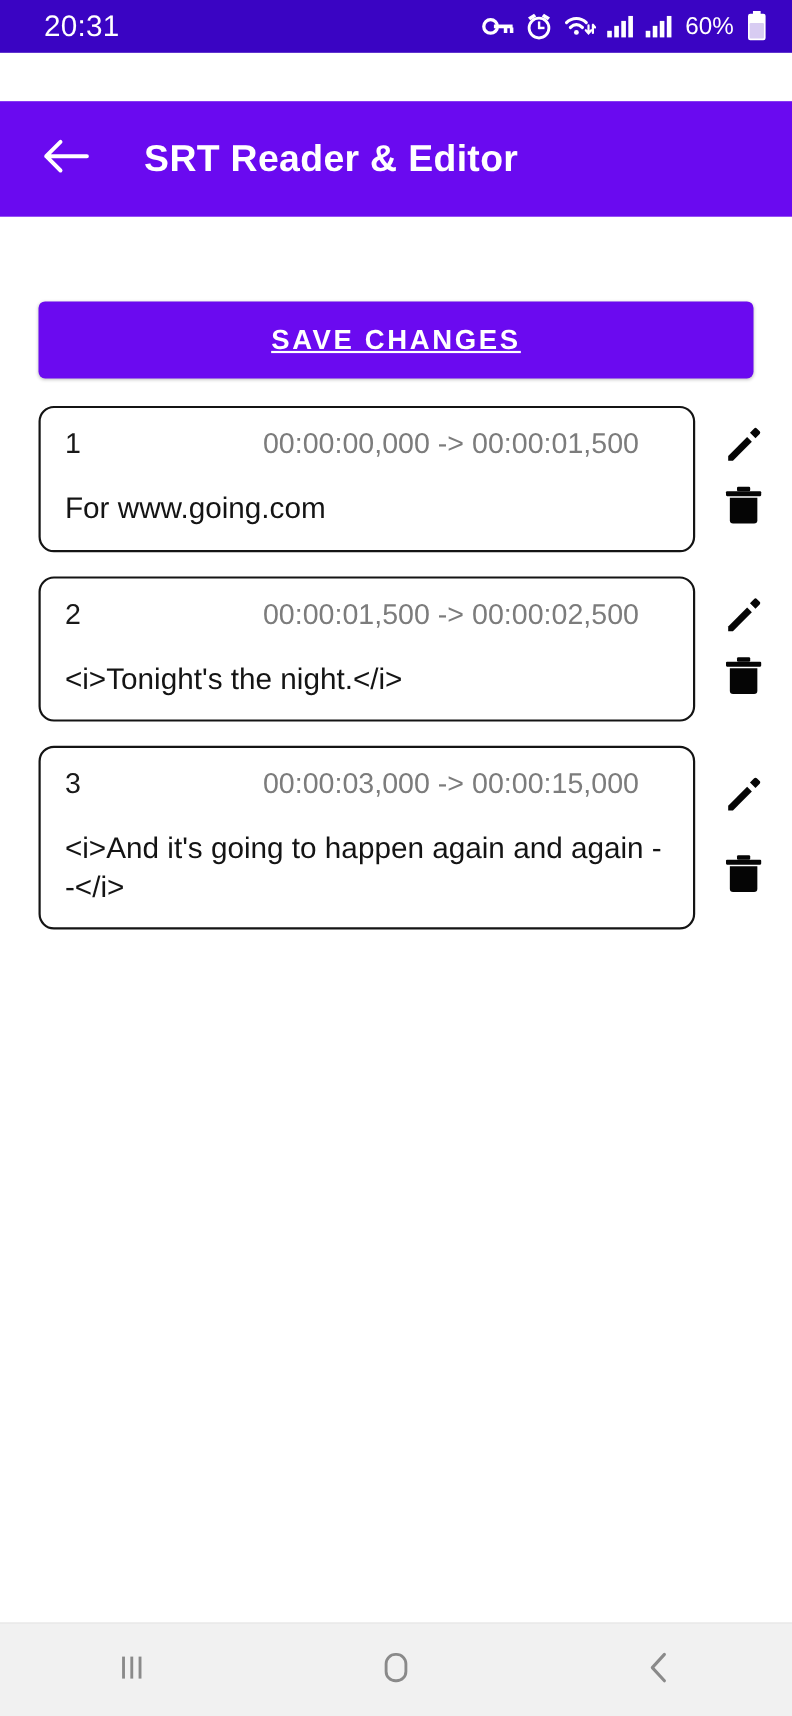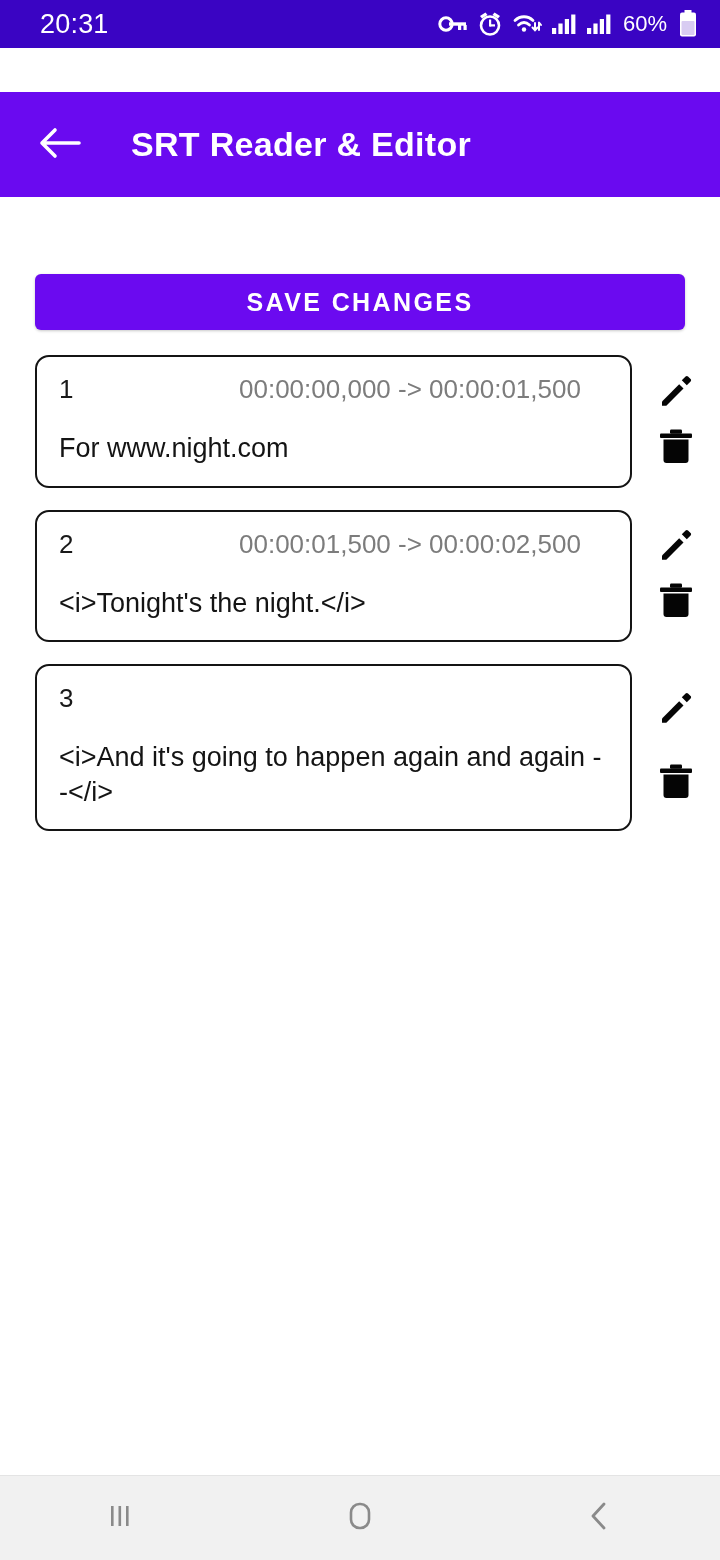--- a/index.html
+++ b/index.html
@@ -72,31 +72,32 @@
   .content {
     flex:1 1 auto;
     position:relative;
     background:#ffffff;
     overflow:hidden;
   }
 
   .save-wrap { padding:33px 35px 0 35px; }
   .save-btn {
     width:100%;
-    height:56px;
+    height:70px;
     background:#6B0AF0;
     border:none;
     border-radius:6px;
     color:#ffffff;
     font-size:25px;
     font-weight:bold;
     letter-spacing:2.4px;
     font-family:"Liberation Sans", sans-serif;
     cursor:pointer;
     box-shadow:0 1px 3px rgba(0,0,0,0.22);
+    text-decoration:underline;
   }
 
   .sub-list { padding:25px 0 0 0; }
 
   .sub-row {
     display:flex;
     align-items:stretch;
     padding:0 0 0 35px;
     margin-bottom:22px;
   }
@@ -250,21 +251,21 @@
     </div>
 
     <div class="sub-list">
 
       <div class="sub-row">
         <div class="sub-card">
           <div class="sub-card-head">
             <div class="sub-index">1</div>
             <div class="sub-time">00:00:00,000 -&gt; 00:00:01,500</div>
           </div>
-          <div class="sub-text">For www.night.com</div>
+          <div class="sub-text">For www.going.com</div>
         </div>
         <div class="sub-actions">
           <div class="icon-btn">
             <span>
               <svg width="42" height="42" viewBox="0 0 42 42">
                 <path d="M7 31.5 L7 35.8 L11.3 35.8 L28.5 18.6 L24.2 14.3 Z" fill="#050505"></path>
                 <path d="M31.8 15.3 L35.6 11.5 C36.3 10.8 36.3 9.7 35.6 9.1 L33 6.5 C32.4 5.8 31.3 5.8 30.6 6.5 L26.8 10.3 Z" fill="#050505"></path>
               </svg>
             </span>
           </div>
@@ -306,20 +307,21 @@
               </svg>
             </span>
           </div>
         </div>
       </div>
 
       <div class="sub-row">
         <div class="sub-card">
           <div class="sub-card-head">
             <div class="sub-index">3</div>
+            <div class="sub-time">00:00:03,000 -&gt; 00:00:15,000</div>
           </div>
           <div class="sub-text">&lt;i&gt;And it's going to happen again and again --&lt;/i&gt;</div>
         </div>
         <div class="sub-actions">
           <div class="icon-btn">
             <span>
               <svg width="42" height="42" viewBox="0 0 42 42">
                 <path d="M7 31.5 L7 35.8 L11.3 35.8 L28.5 18.6 L24.2 14.3 Z" fill="#050505"></path>
                 <path d="M31.8 15.3 L35.6 11.5 C36.3 10.8 36.3 9.7 35.6 9.1 L33 6.5 C32.4 5.8 31.3 5.8 30.6 6.5 L26.8 10.3 Z" fill="#050505"></path>
               </svg>

